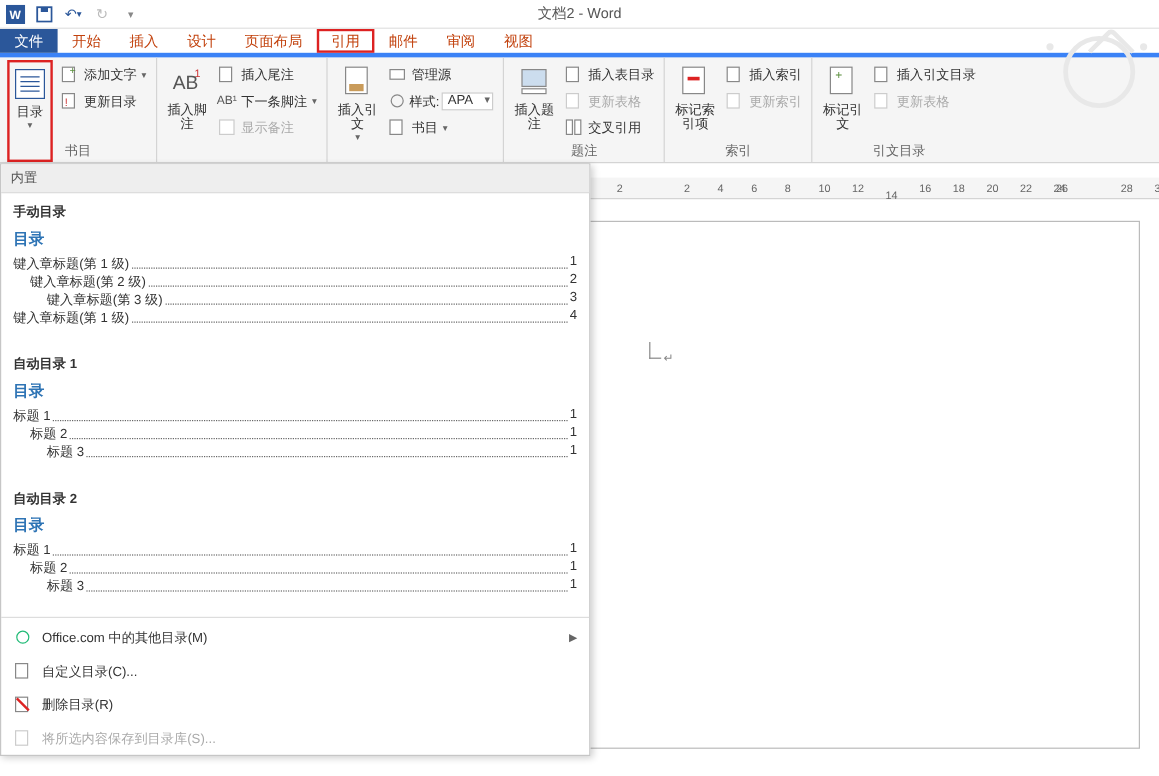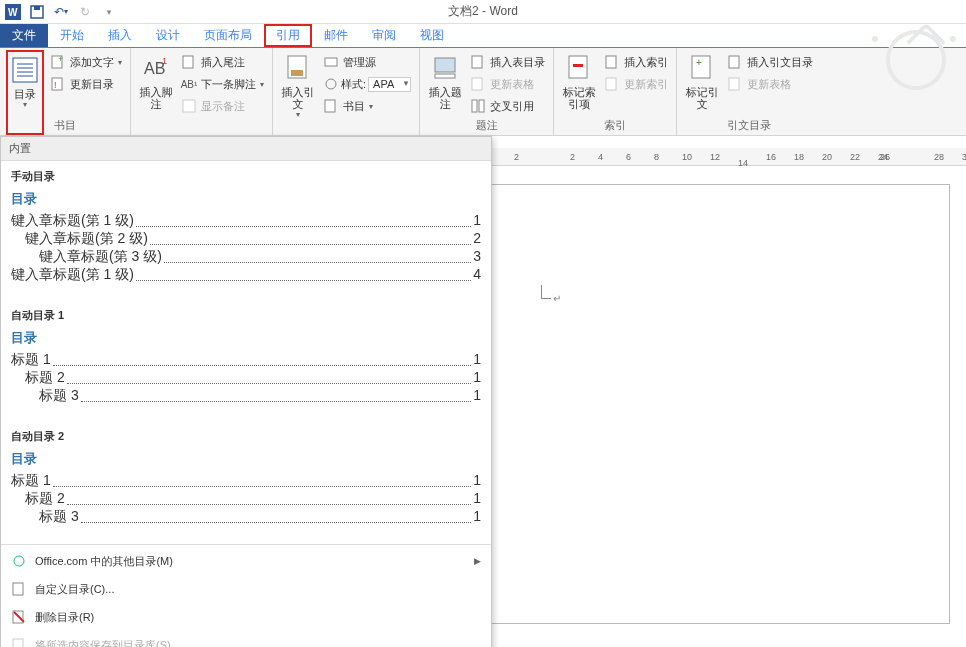--- a/index.html
+++ b/index.html
@@ -3,22 +3,22 @@
 <meta charset="utf-8">
 <style>
 * { box-sizing: border-box; margin: 0; padding: 0; font-family: "Microsoft YaHei", "Segoe UI", sans-serif; }
 body { background: #fff; width: 966px; height: 647px; overflow: hidden; font-size: 12px; }
 
 .titlebar { height: 24px; background: #fff; border-bottom: 1px solid #e0e0e0; display: flex; align-items: center; position: relative; }
 .qat { display: flex; align-items: center; gap: 6px; padding-left: 4px; }
 .qat-icon { width: 18px; height: 18px; display: flex; align-items: center; justify-content: center; color: #2b579a; }
 .title-center { position: absolute; left: 50%; transform: translateX(-50%); font-size: 12px; color: #555; }
 
-.tabs { height: 24px; background: #fff; display: flex; align-items: stretch; border-bottom: 1px solid #3b82f6; }
-.tab { padding: 0 12px; display: flex; align-items: center; font-size: 12px; color: #3b82f6; cursor: pointer; }
+.tabs { height: 24px; background: #fff; display: flex; align-items: stretch; border-bottom: 4px solid #3b82f6; }
+.tab { padding: 0 12px; display: flex; align-items: center; font-size: 12px; color: #c2410c; cursor: pointer; }
 .tab.file { background: #2b579a; color: #fff; }
 .tab.active { border: 2px solid #d22; padding: 0 10px; }
 
 .ribbon { height: 88px; background: #f5f5f5; border-bottom: 1px solid #d4d4d4; display: flex; }
 .rgroup { border-right: 1px solid #d4d4d4; padding: 2px 6px 0 6px; display: flex; flex-direction: column; position: relative; }
 .rgroup-label { position: absolute; bottom: 2px; left: 0; right: 0; text-align: center; font-size: 11px; color: #666; }
 .rgroup-body { flex: 1; display: flex; gap: 4px; }
 
 .big-btn { display: flex; flex-direction: column; align-items: center; justify-content: flex-start; width: 38px; padding-top: 2px; cursor: pointer; }
 .big-btn .ico { width: 32px; height: 32px; display: flex; align-items: center; justify-content: center; }
@@ -38,21 +38,21 @@
 .ruler-tick { position: absolute; }
 .page { background: #fff; border: 1px solid #bbb; margin: 18px 0 0 10px; width: 520px; height: 440px; position: relative; }
 .cursor-mark { position: absolute; left: 110px; top: 100px; width: 10px; height: 14px; border-left: 1px solid #888; border-bottom: 1px solid #888; }
 
 .dropdown { position: absolute; left: 0; top: 136px; width: 492px; background: #fff; border: 1px solid #c6c6c6; box-shadow: 2px 2px 6px rgba(0,0,0,0.2); }
 .dd-header { background: #eee; padding: 4px 8px; font-size: 11px; color: #555; border-bottom: 1px solid #ddd; }
 .dd-section { padding: 8px 10px; }
 .dd-title { font-size: 11px; font-weight: bold; color: #333; margin-bottom: 6px; }
 .toc-preview { margin: 4px 0 8px 0; }
 .toc-head { color: #2e74b5; font-size: 13px; font-weight: bold; margin-bottom: 4px; }
-.toc-line { display: flex; font-size: 14px; color: #333; }
+.toc-line { display: flex; font-size: 11px; color: #333; }
 .toc-line .t { flex: 0 0 auto; }
 .toc-line .d { flex: 1; border-bottom: 1px dotted #666; margin: 0 2px 3px 2px; }
 .toc-line .p { flex: 0 0 auto; }
 .toc-line.l2 { padding-left: 14px; }
 .toc-line.l3 { padding-left: 28px; }
 .dd-sep { border-top: 1px solid #ddd; margin: 2px 0; }
 .dd-item { display: flex; align-items: center; gap: 8px; padding: 6px 10px; font-size: 11px; color: #333; cursor: pointer; position: relative; }
 .dd-item.dim { color: #aaa; }
 .dd-item .arrow { position: absolute; right: 10px; color: #666; font-size: 9px; }
 

